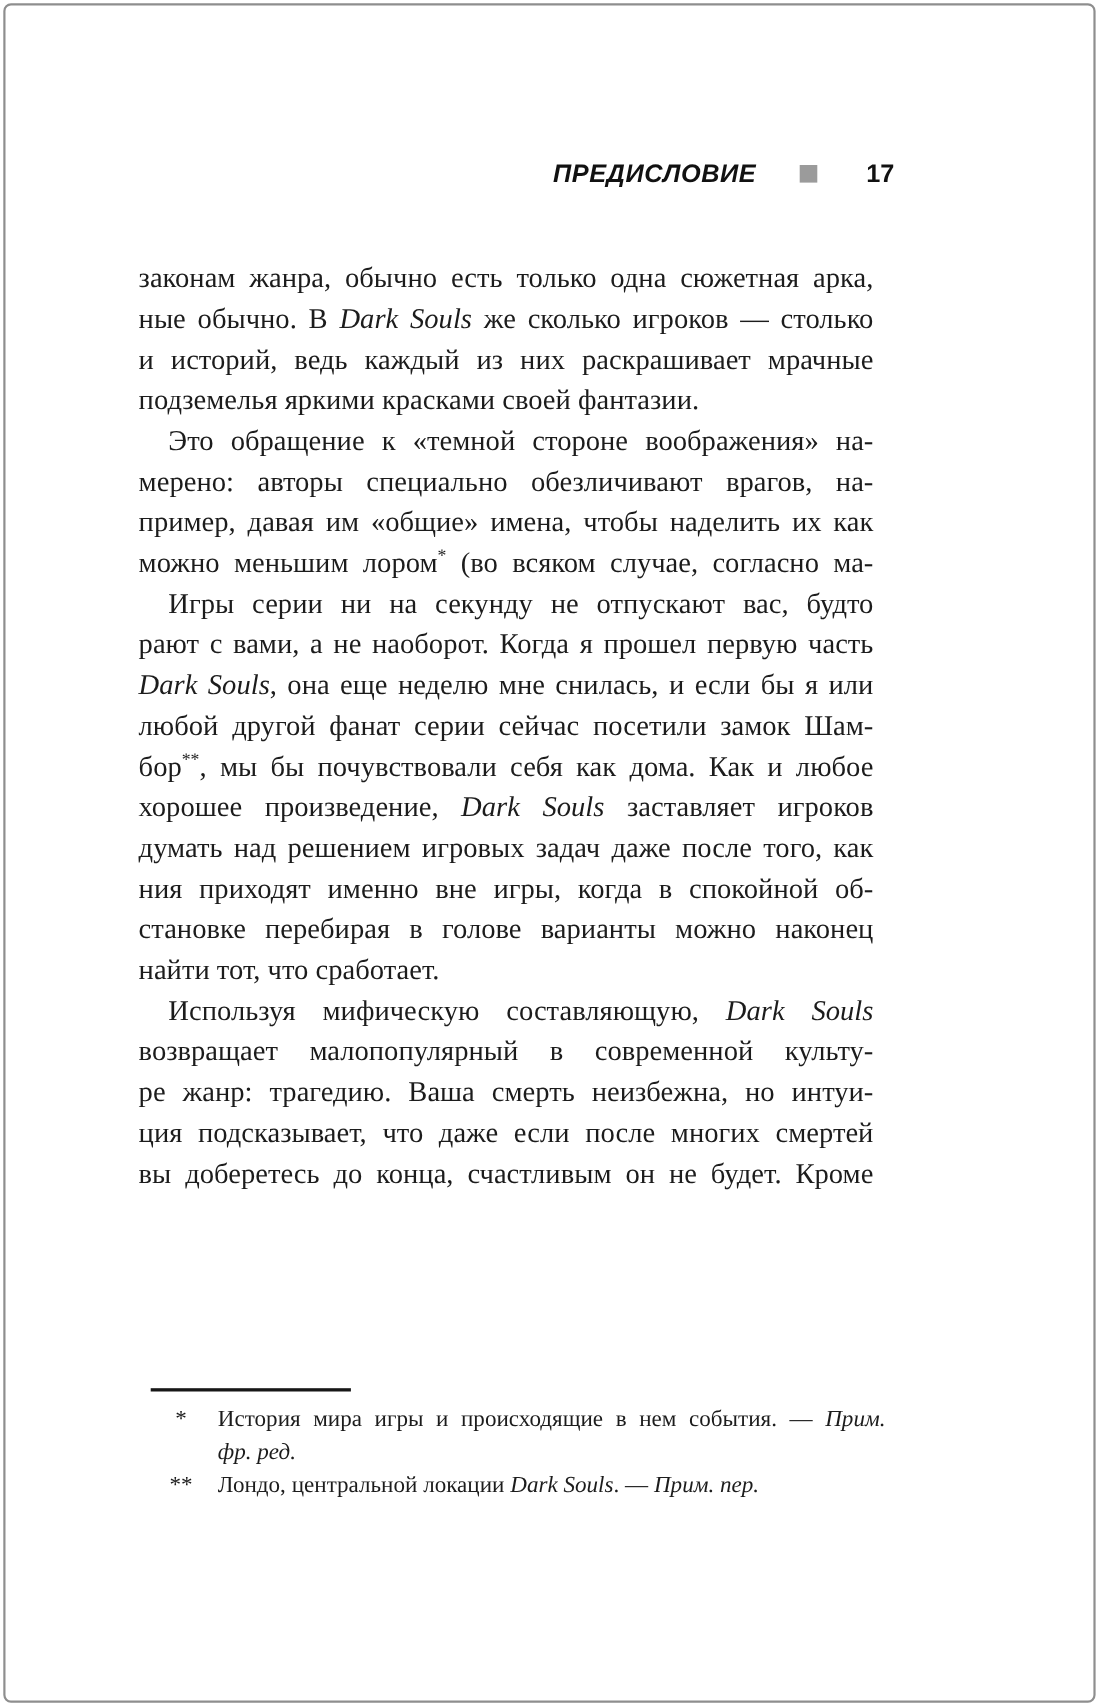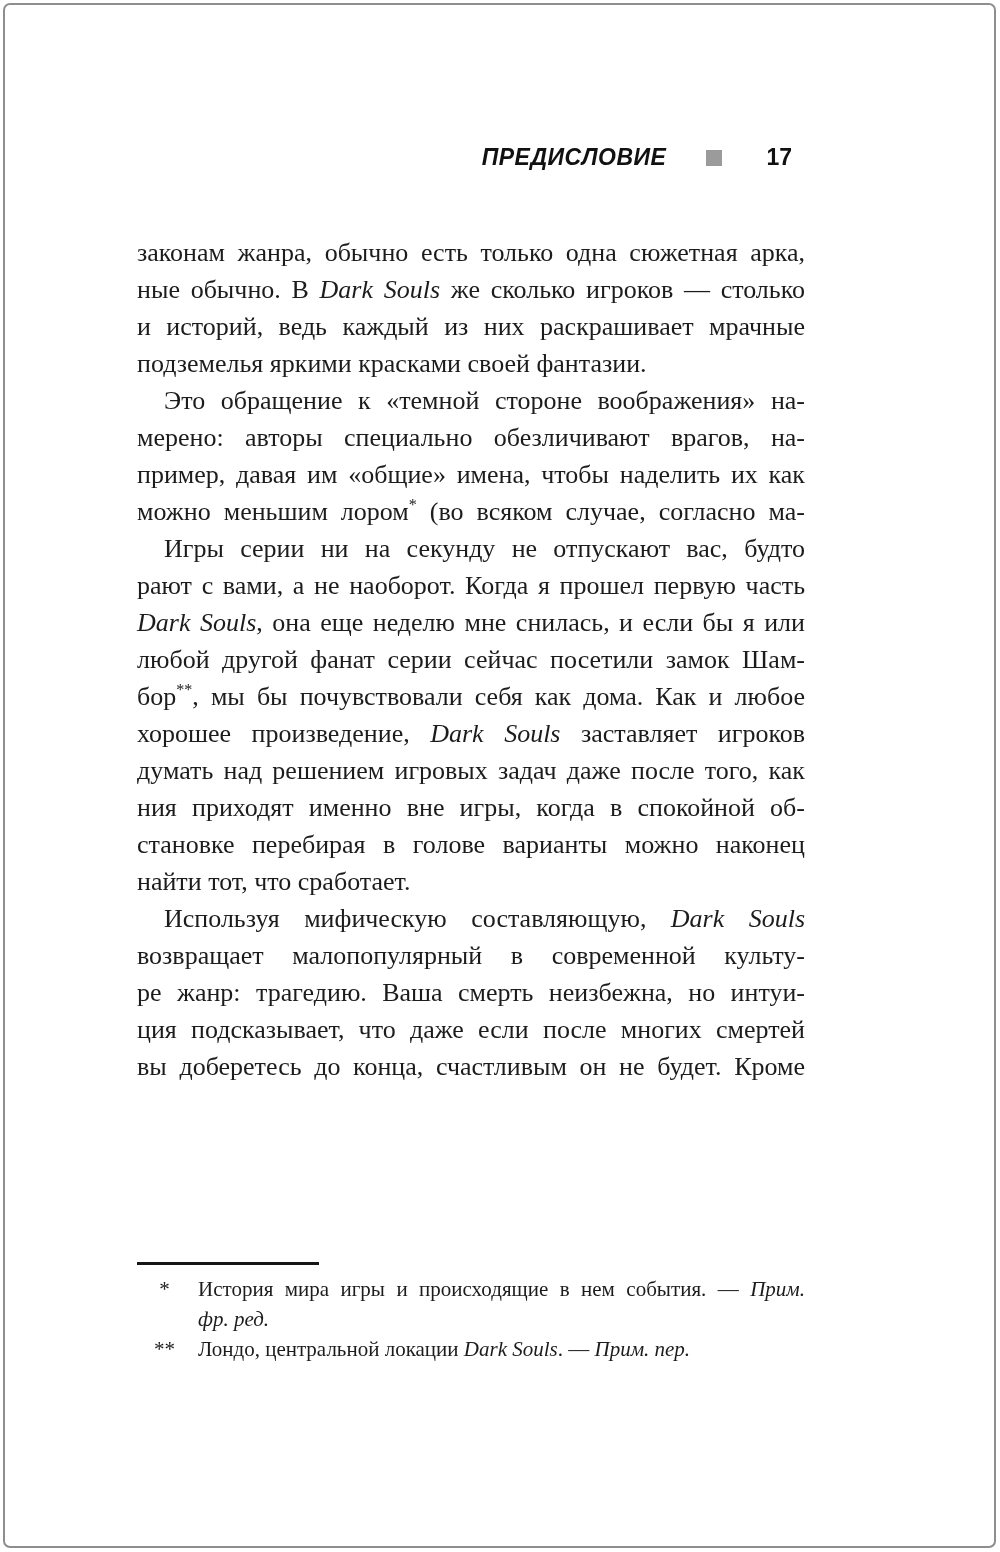--- a/index.html
+++ b/index.html
@@ -13,21 +13,21 @@
   .page-frame {
     position: absolute;
     left: 3px; top: 3px; right: 4px; bottom: 4px;
     border: 2px solid #8e8e8e;
     border-radius: 7px;
     background: #ffffff;
     box-sizing: border-box;
   }
   .running-head {
     position: absolute;
-    top: 144px; left: 124px; width: 668px;
+    top: 144px; left: 145px; width: 668px;
     display: flex;
     justify-content: flex-end;
     align-items: center;
     font-family: "Liberation Sans", sans-serif;
     font-size: 23px;
     font-weight: 700;
     color: #111111;
     gap: 16px;
   }
   .running-head .head-title {
@@ -35,21 +35,21 @@
     letter-spacing: 0.5px;
   }
   .running-head .sq {
     width: 16px; height: 16px;
     background: #9b9b9b;
     margin: 0 28px 0 24px;
     flex: none;
   }
   .body-text {
     position: absolute;
-    left: 137px; top: 234px; width: 668px;
+    left: 126px; top: 234px; width: 668px;
     font-size: 26px;
   }
   .line {
     height: 37px;
     line-height: 37px;
     text-align: justify;
     text-align-last: justify;
     overflow: visible;
   }
   .line.last { text-align-last: left; }

